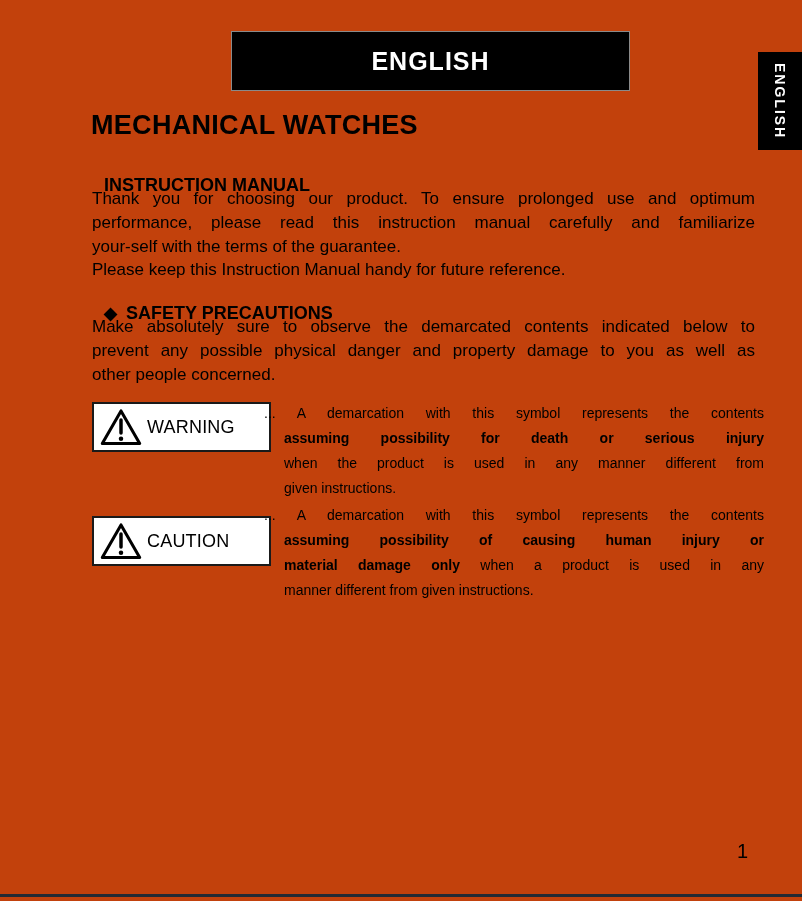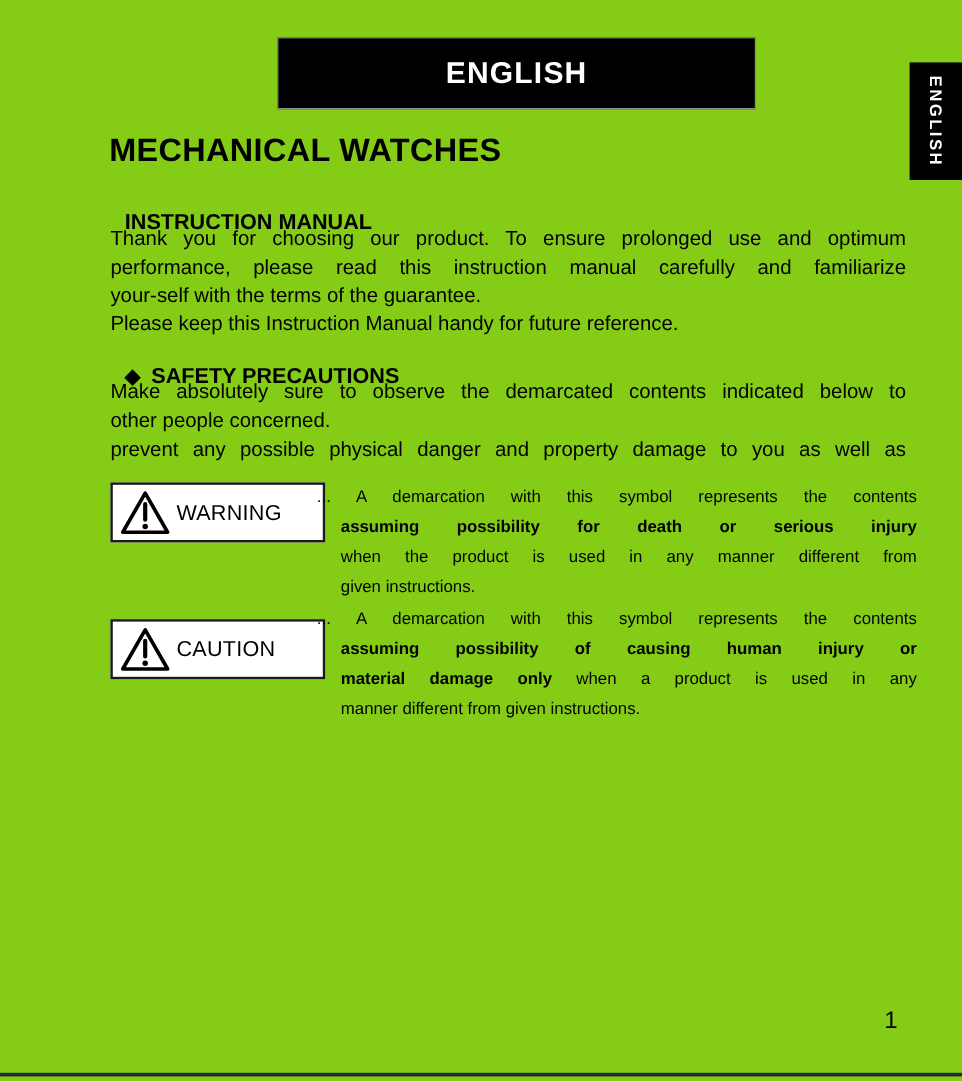--- a/index.html
+++ b/index.html
@@ -1,20 +1,20 @@
 <!DOCTYPE html>
 <html><head>
 <meta charset="utf-8">
 <style>
   html, body { margin: 0; padding: 0; background: #fff; }
   .page {
     position: relative;
     width: 802px;
     height: 901px;
-    background: #84cc16;
+    background: #c2410c;
     font-family: "Liberation Sans", sans-serif;
     color: #000;
     overflow: hidden;
   }
   .banner {
     position: absolute;
     left: 231px; top: 31px;
     width: 399px; height: 60px;
     background: #000;
     border: 1px solid #8a8a8a;
@@ -112,22 +112,22 @@
     </div>
 
   <div class="para p2">Please keep this Instruction Manual handy for future reference.</div>
 
   <h2 class="h-sub h-safety">
     <span class="diamond">◆</span><span>SAFETY PRECAUTIONS</span>
   </h2>
 
   <div class="para p3">
       <div class="tline j"><span>Make absolutely sure to observe the demarcated contents indicated below to</span></div>
+      <div class="tline j"><span>prevent any possible physical danger and property damage to you as well as</span></div>
       <div class="tline"><span>other people concerned.</span></div>
-      <div class="tline j"><span>prevent any possible physical danger and property damage to you as well as</span></div>
     </div>
 
   <div class="notice-box warn-box">
     <svg class="tri" viewBox="0 0 50 46">
       <polygon points="25,4.5 46.5,42 3.5,42" fill="none" stroke="#000" stroke-width="3.5" stroke-linejoin="round"></polygon>
       <line x1="25" y1="15" x2="25" y2="30" stroke="#000" stroke-width="4" stroke-linecap="round"></line>
       <circle cx="25" cy="36.5" r="2.6" fill="#000"></circle>
     </svg>
     <span class="notice-label">WARNING</span>
   </div>

